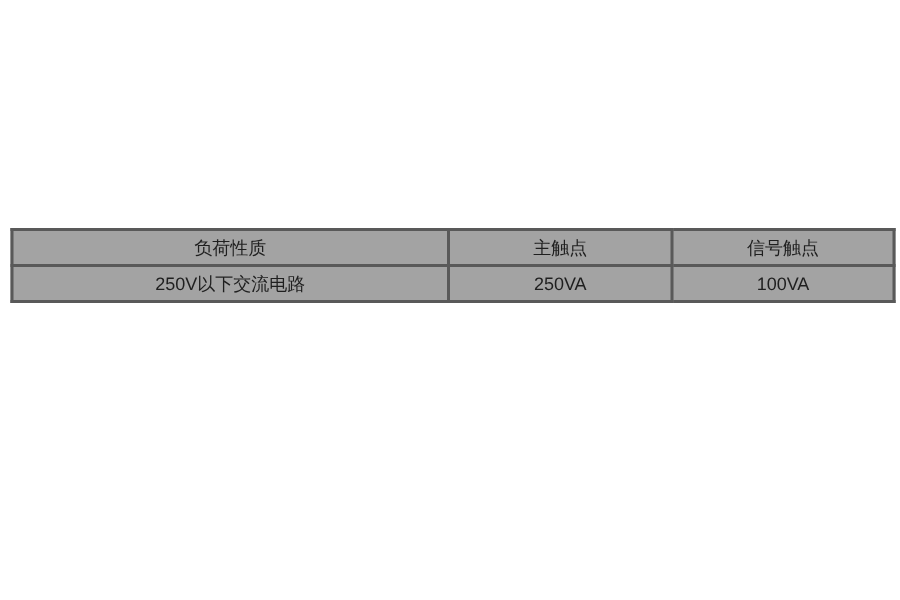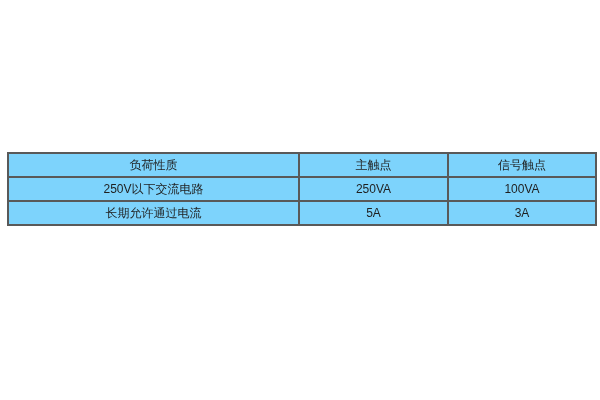--- a/index.html
+++ b/index.html
@@ -17,21 +17,21 @@
   .spec-table-wrap {
     position: absolute;
     left: 7px;
     top: 152px;
     width: 588px;
   }
   table.spec-table {
     width: 100%;
     border-collapse: collapse;
     table-layout: fixed;
-    background: #7dd3fc;
+    background: #a3a3a3;
   }
   table.spec-table td, table.spec-table th {
     border: 2px solid #595959;
     height: 22px;
     padding: 0 4px;
     text-align: center;
     vertical-align: middle;
     font-size: 12px;
     font-weight: normal;
     color: #1f1f1f;
@@ -57,20 +57,15 @@
       <tr>
         <th>负荷性质</th>
         <th>主触点</th>
         <th>信号触点</th>
       </tr>
       <tr>
         <td>250V以下交流电路</td>
         <td>250VA</td>
         <td>100VA</td>
       </tr>
-      <tr>
-        <td>长期允许通过电流</td>
-        <td>5A</td>
-        <td>3A</td>
-      </tr>
     </tbody>
   </table>
 </div>
 
 </body></html>

